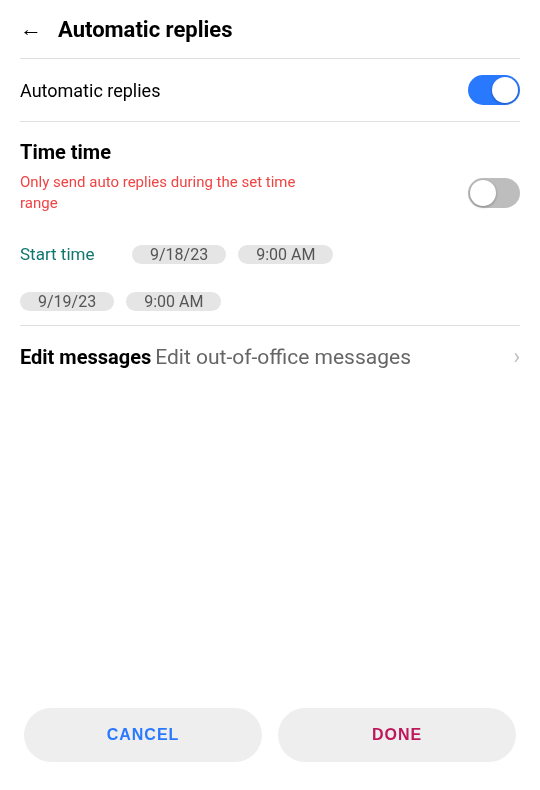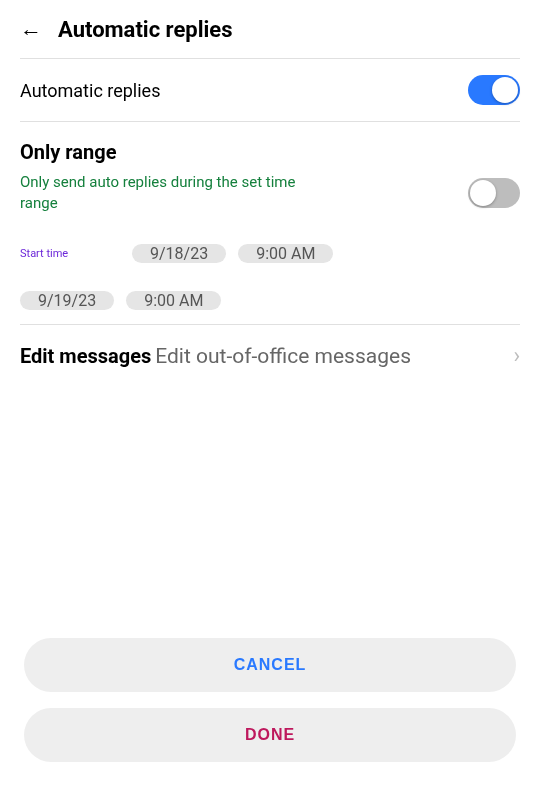--- a/index.html
+++ b/index.html
@@ -100,36 +100,36 @@
 
     .time-range-row {
       display: flex;
       align-items: center;
       justify-content: space-between;
       padding: 4px 20px 16px 20px;
     }
 
     .time-range-desc {
       font-size: 15px;
-      color: #15803d;
+      color: #ef4444;
       flex: 1;
       line-height: 1.4;
       max-width: 300px;
     }
 
     .time-row {
       display: flex;
       align-items: center;
       padding: 14px 20px;
       gap: 12px;
     }
 
     .time-label {
-      font-size: 11px;
-      color: #6d28d9;
+      font-size: 17px;
+      color: #0f766e;
       width: 100px;
       flex-shrink: 0;
     }
 
     .time-chip {
       background: #e5e5e5;
       border-radius: 20px;
       padding: 0 18px;
       font-size: 16px;
       color: #555;
@@ -168,21 +168,20 @@
 
     .bottom-buttons {
       position: absolute;
       bottom: 0;
       left: 0;
       right: 0;
       display: flex;
       gap: 16px;
       padding: 20px 24px 28px 24px;
       background: #fff;
-      flex-direction: column;
     }
 
     .btn {
       flex: 1;
       padding: 18px;
       border-radius: 30px;
       border: none;
       font-size: 16px;
       font-weight: 700;
       letter-spacing: 1px;
@@ -210,21 +209,21 @@
 
 <div class="row">
   <span class="row-label">Automatic replies</span>
   <div class="toggle on">
     <div class="toggle-knob"></div>
   </div>
 </div>
 
 <div class="divider"></div>
 
-<div class="section-title">Only range</div>
+<div class="section-title">Time time</div>
 
 <div class="time-range-row">
   <span class="time-range-desc">Only send auto replies during the set time range</span>
   <div class="toggle off">
     <div class="toggle-knob"></div>
   </div>
 </div>
 
 <div class="time-row">
   <span class="time-label">Start time</span>

